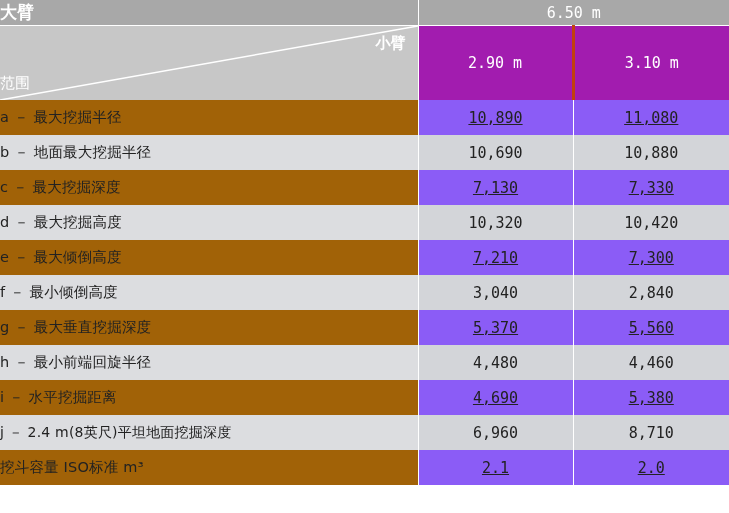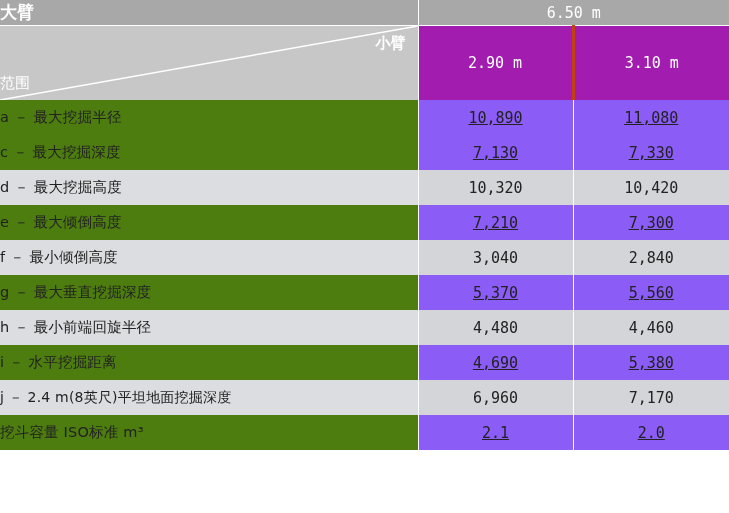--- a/index.html
+++ b/index.html
@@ -103,21 +103,21 @@
     letter-spacing: 0.2px;
   }
   .row-val {
     font-size: 15px;
     color: #222222;
     height: 35px;
     text-align: center;
     font-family: "DejaVu Sans Mono", "Liberation Mono", monospace;
     border-left: 1px solid #ffffff;
   }
-  tr.odd .row-label, tr.odd .row-val { background: #4d7c0f; }
+  tr.odd .row-label, tr.odd .row-val { background: #a16207; }
   tr.even .row-label, tr.even .row-val { background: #dcdde0; }
 
   tr.odd .row-val { background: #8b5cf6; text-decoration: underline; }
   tr.even .row-val { background: #d3d5d9; }
 
   .row-label-small {
     font-size: 14px;
   }
 </style>
 </head>
@@ -144,20 +144,25 @@
       </td>
       <td class="hdr-arm-val">2.90 m</td>
       <td class="hdr-arm-val sep-white">3.10 m</td>
     </tr>
 
     <tr class="odd">
       <td class="row-label">a － 最大挖掘半径</td>
       <td class="row-val">10,890</td>
       <td class="row-val">11,080</td>
     </tr>
+    <tr class="even">
+      <td class="row-label">b － 地面最大挖掘半径</td>
+      <td class="row-val">10,690</td>
+      <td class="row-val">10,880</td>
+    </tr>
     <tr class="odd">
       <td class="row-label">c － 最大挖掘深度</td>
       <td class="row-val">7,130</td>
       <td class="row-val">7,330</td>
     </tr>
     <tr class="even">
       <td class="row-label">d － 最大挖掘高度</td>
       <td class="row-val">10,320</td>
       <td class="row-val">10,420</td>
     </tr>
@@ -182,21 +187,21 @@
       <td class="row-val">4,460</td>
     </tr>
     <tr class="odd">
       <td class="row-label">i － 水平挖掘距离</td>
       <td class="row-val">4,690</td>
       <td class="row-val">5,380</td>
     </tr>
     <tr class="even">
       <td class="row-label row-label-small">j － 2.4 m(8英尺)平坦地面挖掘深度</td>
       <td class="row-val">6,960</td>
-      <td class="row-val">7,170</td>
+      <td class="row-val">8,710</td>
     </tr>
     <tr class="odd">
       <td class="row-label">挖斗容量  ISO标准   m³</td>
       <td class="row-val">2.1</td>
       <td class="row-val">2.0</td>
     </tr>
   </tbody>
 </table>
 
 </body></html>

